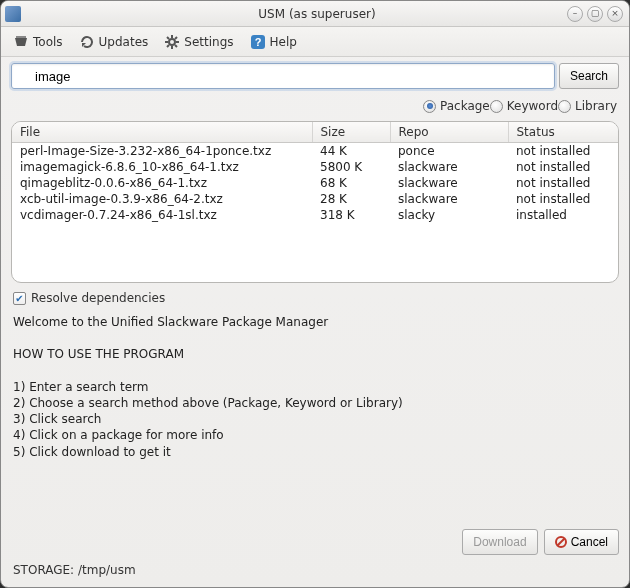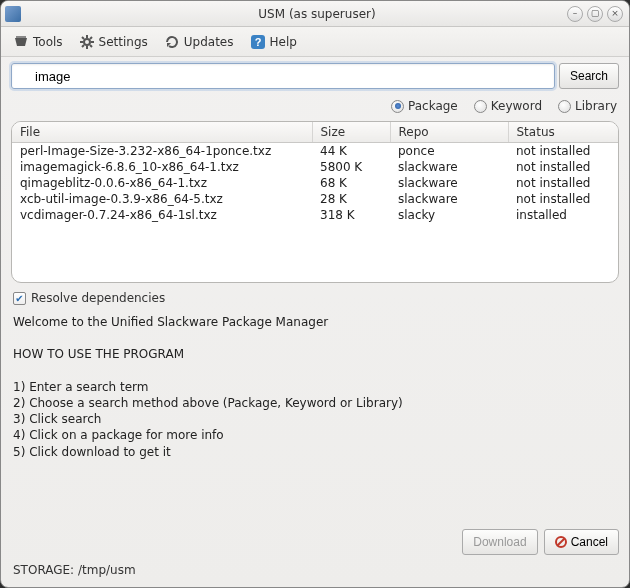--- a/index.html
+++ b/index.html
@@ -121,21 +121,20 @@
     align-items: center;
     gap: 4px;
   }
   .btn:disabled, .btn.disabled {
     color: #999;
     cursor: default;
   }
   .radio-row {
     display: flex;
     justify-content: flex-end;
-    gap: 16px;
     padding: 4px 2px 8px 0;
     color: #333;
   }
   .radio-opt {
     display: flex;
     align-items: center;
     gap: 4px;
     cursor: pointer;
   }
   .radio-dot {
@@ -260,47 +259,47 @@
 
   <div class="menubar">
     <div class="menu-item">
       <span class="menu-icon">
         <svg width="16" height="16" viewBox="0 0 16 16">
             <path fill="#555" d="M2 4h12l-2 8H4z"></path>
             <rect x="3" y="2" width="10" height="2" fill="#888"></rect>
           </svg>
       </span>
       <span>Tools</span>
+    </div>
+    <div class="menu-item">
+      <span class="menu-icon">
+        <svg width="16" height="16" viewBox="0 0 16 16">
+            <path fill="none" stroke="#555" stroke-width="2" d="M3 8a5 5 0 1 1 2 4"></path>
+            <path fill="#555" d="M3 13V9h4z"></path>
+          </svg>
+      </span>
+      <span>Updates</span>
     </div>
     <div class="menu-item">
       <span class="menu-icon">
         <svg width="16" height="16" viewBox="0 0 16 16">
             <circle cx="8" cy="8" r="3" fill="none" stroke="#555" stroke-width="2"></circle>
             <g stroke="#555" stroke-width="2">
               <line x1="8" y1="1" x2="8" y2="4"></line>
               <line x1="8" y1="12" x2="8" y2="15"></line>
               <line x1="1" y1="8" x2="4" y2="8"></line>
               <line x1="12" y1="8" x2="15" y2="8"></line>
               <line x1="3" y1="3" x2="5" y2="5"></line>
               <line x1="11" y1="11" x2="13" y2="13"></line>
               <line x1="3" y1="13" x2="5" y2="11"></line>
               <line x1="11" y1="5" x2="13" y2="3"></line>
             </g>
           </svg>
       </span>
       <span>Settings</span>
-    </div>
-    <div class="menu-item">
-      <span class="menu-icon">
-        <svg width="16" height="16" viewBox="0 0 16 16">
-            <path fill="none" stroke="#555" stroke-width="2" d="M3 8a5 5 0 1 1 2 4"></path>
-            <path fill="#555" d="M3 13V9h4z"></path>
-          </svg>
-      </span>
-      <span>Updates</span>
     </div>
     <div class="menu-item">
       <span class="menu-icon">
         <svg width="16" height="16" viewBox="0 0 16 16">
             <rect x="1" y="1" width="14" height="14" rx="3" fill="#3b82c4"></rect>
             <text x="8" y="12" text-anchor="middle" font-size="11" fill="#fff" font-family="sans-serif" font-weight="bold">?</text>
           </svg>
       </span>
       <span>Help</span>
     </div>
@@ -351,21 +350,21 @@
               <td>slackware</td>
               <td>not installed</td>
             </tr>
             <tr>
               <td>qimageblitz-0.0.6-x86_64-1.txz</td>
               <td>68 K</td>
               <td>slackware</td>
               <td>not installed</td>
             </tr>
             <tr>
-              <td>xcb-util-image-0.3.9-x86_64-5.txz</td>
+              <td>xcb-util-image-0.3.9-x86_64-2.txz</td>
               <td>28 K</td>
               <td>slackware</td>
               <td>not installed</td>
             </tr>
             <tr>
               <td>vcdimager-0.7.24-x86_64-1sl.txz</td>
               <td>318 K</td>
               <td>slacky</td>
               <td>installed</td>
             </tr>

